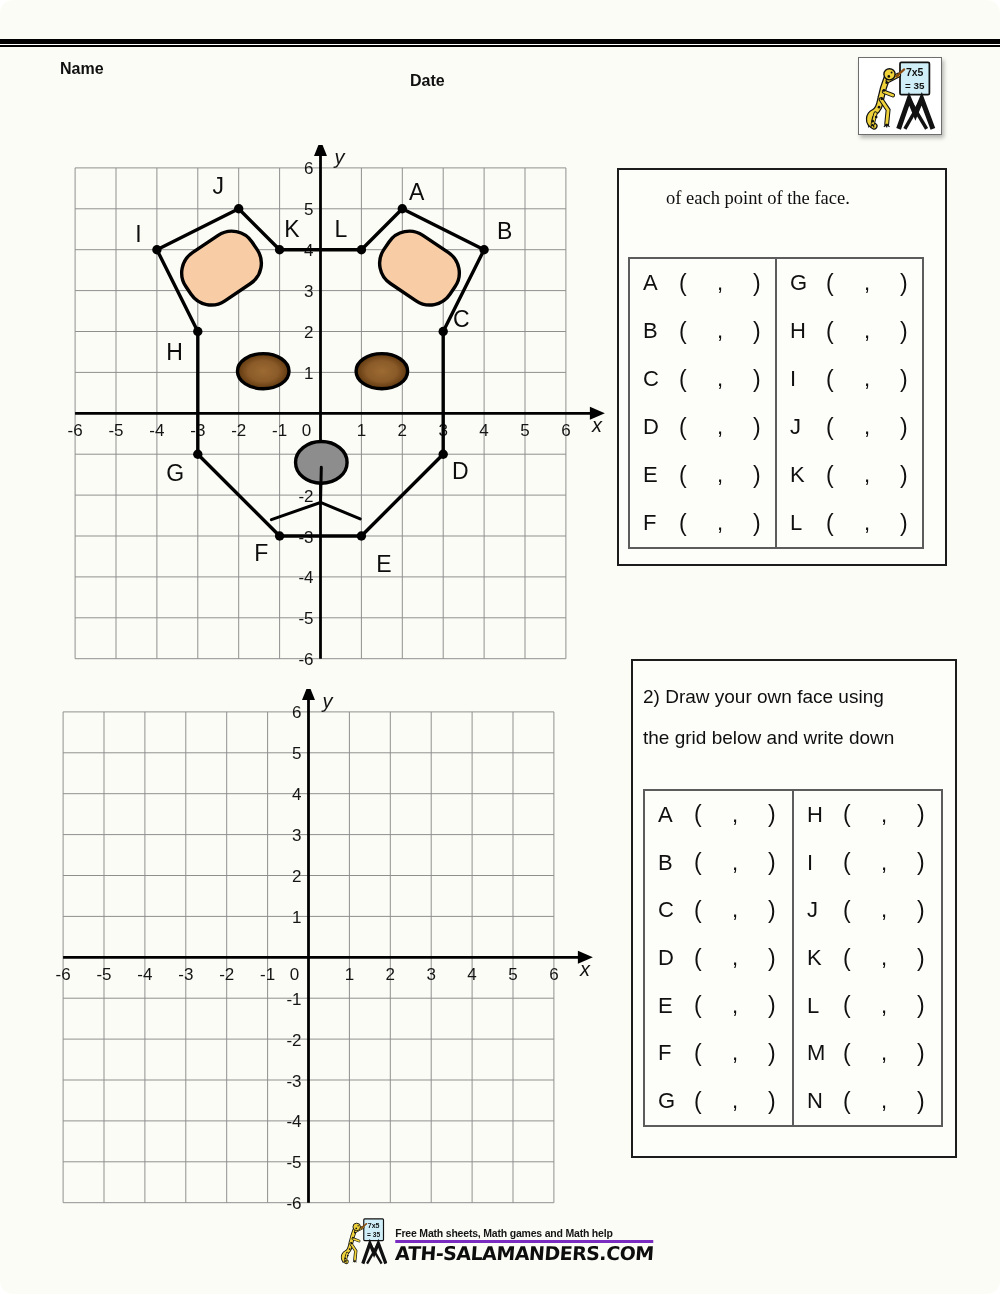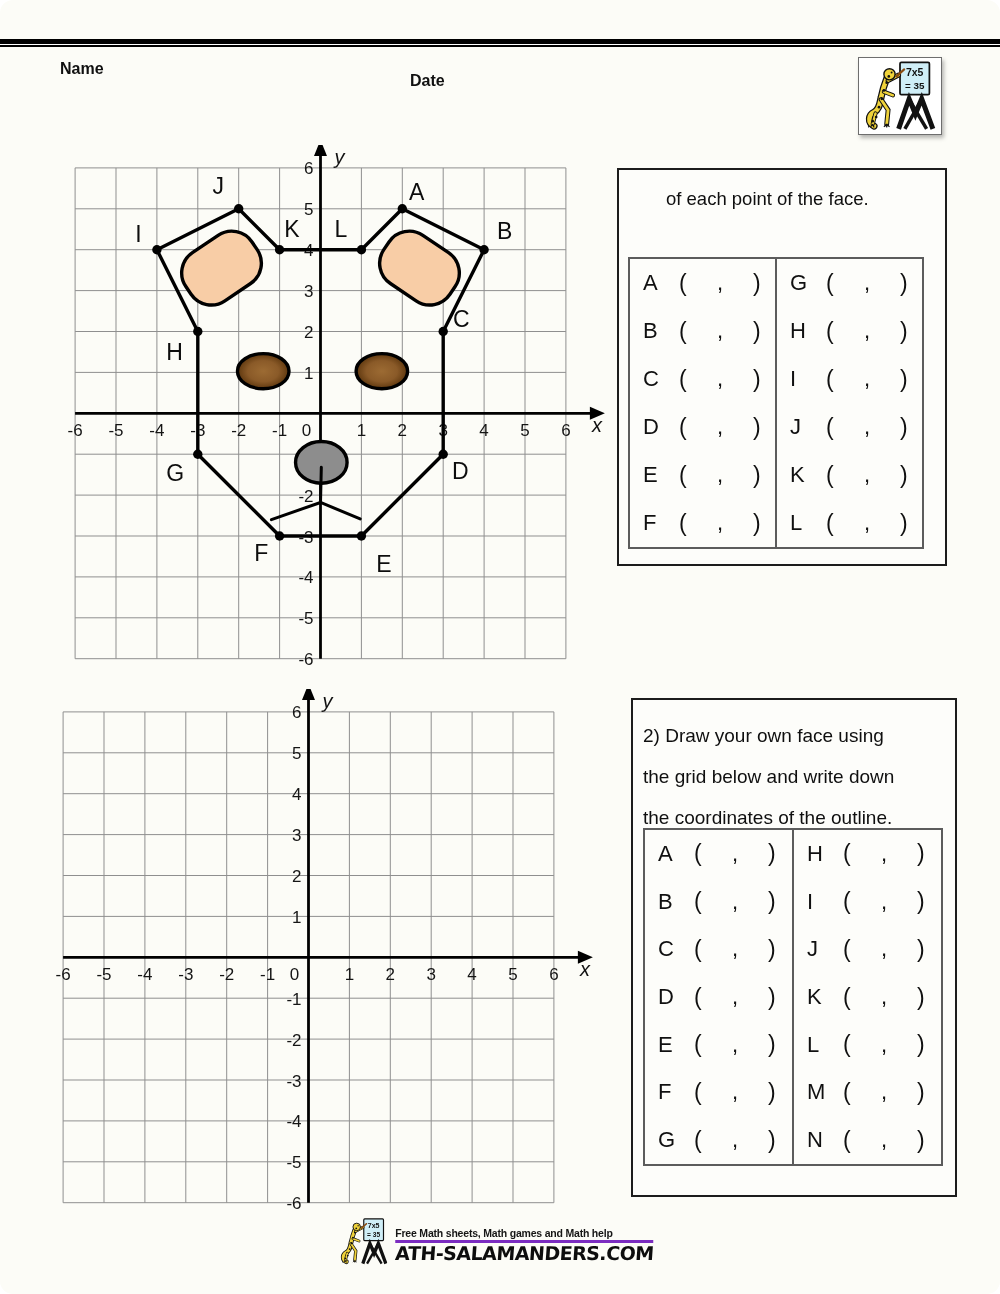--- a/index.html
+++ b/index.html
@@ -16,25 +16,25 @@
   #corner-logo{position:absolute;left:858px;top:57px;width:82px;height:76px;background:#fff;
                border:1.5px solid #6e6e6e;box-shadow:2px 3px 4px rgba(0,0,0,.28);
                display:flex;align-items:center;justify-content:center;}
   
   #grid1{position:absolute;left:55px;top:145px;}
   #grid2{position:absolute;left:43px;top:689px;}
   svg text{font-family:"Liberation Sans",sans-serif;}
   
   .panel{position:absolute;background:#fdfdfa;border:2px solid #1c1c1c;}
   #panel1{left:617px;top:168px;width:326px;height:394px;}
-  #panel2{left:631px;top:698px;width:322px;height:495px;}
+  #panel2{left:631px;top:659px;width:322px;height:495px;}
   .p-text{margin:13px 0 0 9px;font-size:18.5px;line-height:31px;color:#0f0f0f;}
   #panel2 .p-text{margin:15px 0 0 10px;font-size:19px;line-height:41px;}
   .pnum{margin-right:13px;}
-  .indent{padding-left:38px;}
+  .indent{padding-left:38px;font-family:Liberation Serif, serif;}
   .ctable{position:absolute;display:flex;background:#fdfdfa;border:2px solid #5c5c5c;}
   #table1{left:9px;top:87px;width:292px;height:288px;}
   #table2{left:10px;top:128px;width:296px;height:334px;}
   .tcol{flex:1;display:flex;flex-direction:column;}
   .tcol + .tcol{border-left:2px solid #5c5c5c;}
   .crow{flex:1;display:flex;align-items:center;padding-left:13px;font-size:22px;color:#101010;}
   .cletter{width:36px;}
   .cparen{width:14px;font-size:23px;}
   .cgap{width:24px;}
   .ccomma{width:12px;}
@@ -371,21 +371,20 @@
             <span class="cparen">)</span>
           </div>
         </div>
     </div>
   </div>
 
   <div class="panel" id="panel2">
     <div class="p-text">
       <div>2) Draw your own face using</div>
       <div>the grid below and write down</div>
-      <div>the coordinates of the outline.</div>
     </div>
     <div class="ctable" id="table2">
       <div class="tcol" id="t2c1">
           <div class="crow">
             <span class="cletter">A</span>
             <span class="cparen">(</span>
             <span class="cgap"></span>
             <span class="ccomma">,</span>
             <span class="cgap"></span>
             <span class="cparen">)</span>

